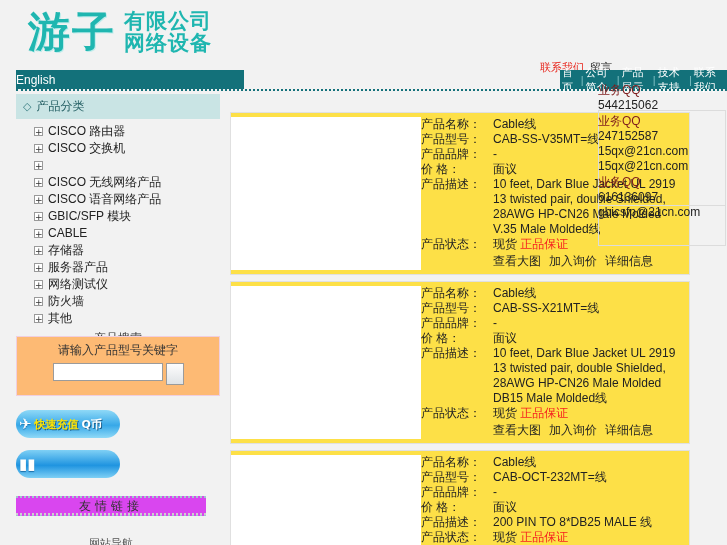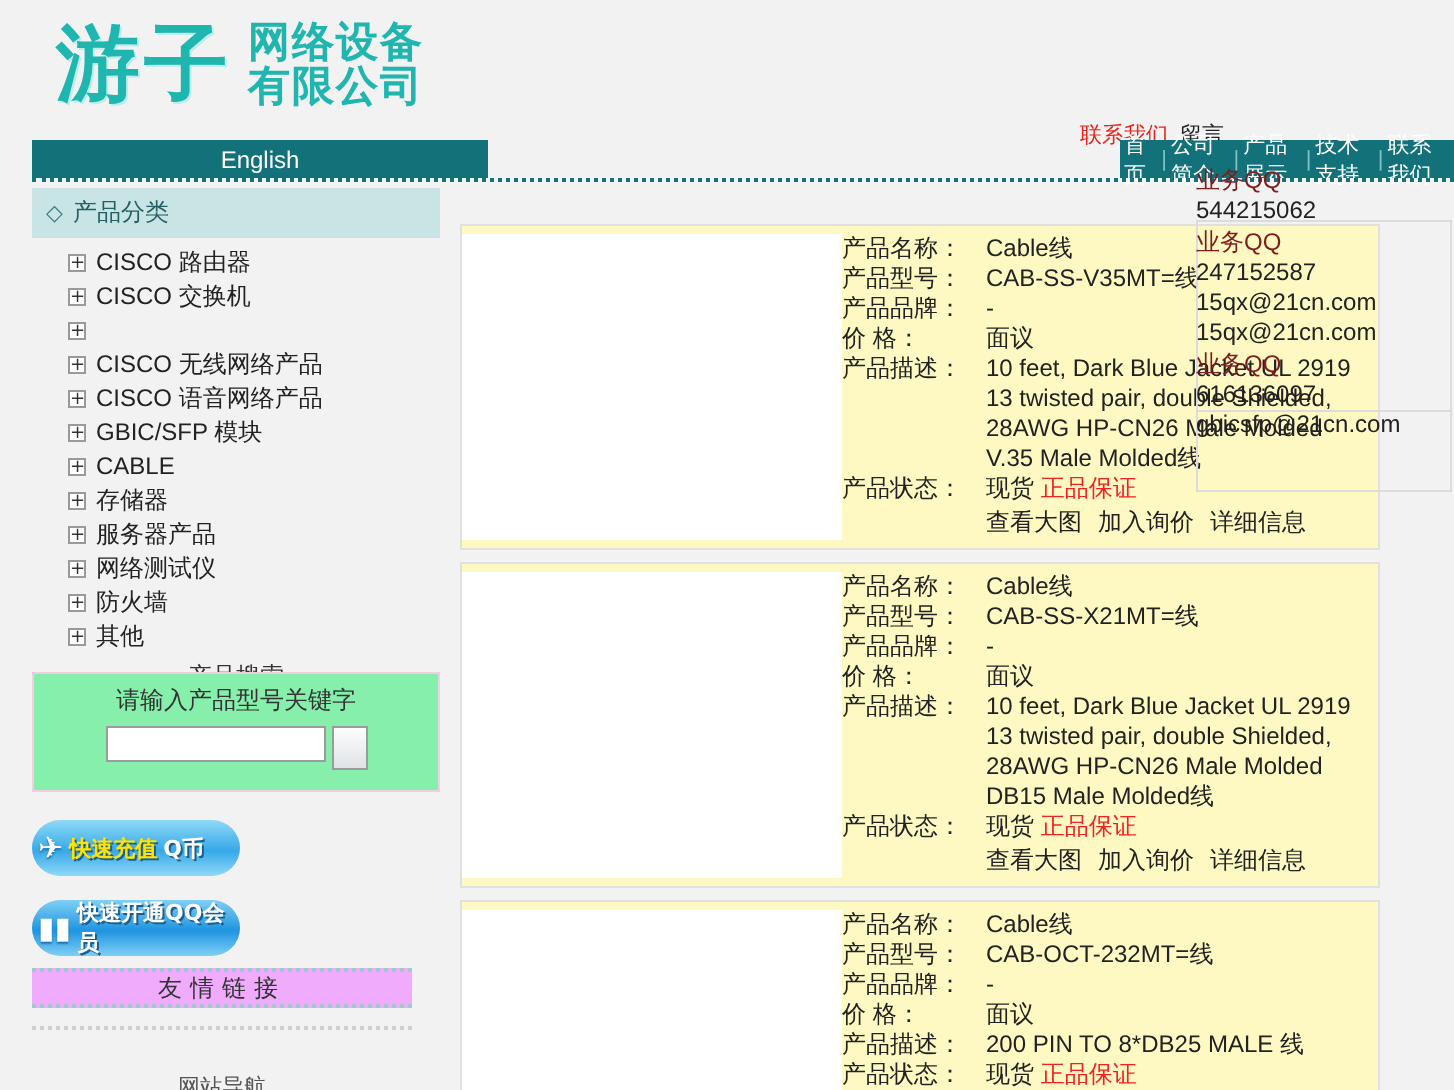--- a/index.html
+++ b/index.html
@@ -26,21 +26,21 @@
   .logo-sub { display:flex; flex-direction:column; line-height:1.05; }
   .logo-sub span {
     font-family:"DejaVu Sans", sans-serif;
     font-size:21px; font-weight:bold; color:#1fb6b0; letter-spacing:1px;
   }
 
   
   .nav-left {
     position:absolute; left:16px; top:70px; width:228px; height:19px;
     background:#13717a; color:#ffffff;
-    display:flex; align-items:center; justify-content:center;
+    display:flex; align-items:center; justify-content:flex-start;
     font-size:12px;
   }
   .nav-left .en { color:#ffffff; }
   .nav-right {
     position:absolute; left:560px; top:70px; width:167px; height:19px;
     background:#13717a; color:#ffffff;
     display:flex; align-items:center; justify-content:flex-end;
     gap:0px; font-size:11px; padding-right:2px;
   }
   .nav-right a { color:#ffffff; text-decoration:none; padding:0 2px; }
@@ -72,21 +72,21 @@
   .tree-item .plus {
     display:inline-block; width:9px; height:9px; line-height:8px;
     border:1px solid #9a9a9a; background:#fff; color:#333;
     font-size:9px; text-align:center; font-family:"DejaVu Sans", sans-serif;
   }
   .tree-item .lbl { white-space:nowrap; }
 
   
   .search-box {
     position:absolute; left:16px; top:336px; width:204px; height:60px;
-    border:1px solid #f0cfe0; background:#86efac;
+    border:1px solid #f0cfe0; background:#fdba74;
     display:flex; flex-direction:column; align-items:center;
     padding-top:3px;
   }
   .search-sub { font-size:12px; color:#333; margin-top:2px; }
   .search-row { display:flex; gap:3px; margin-top:4px; align-items:stretch; }
   .search-input {
     width:110px; height:18px; border:1px solid #9b9b9b; background:#fff;
     font-size:11px; padding:1px 3px; font-family:"Liberation Sans", sans-serif;
   }
   .search-btn {
@@ -105,38 +105,38 @@
     cursor:pointer;
   }
   .banner-1 { top:410px; background:linear-gradient(to bottom,#8fd9f7,#37a8e8 55%,#8fd9f7); }
   .banner-2 { top:450px; background:linear-gradient(to bottom,#7fd0f5,#1f94e0 55%,#7fd0f5); }
   .banner .icon { font-size:15px; color:#fff; text-shadow:0 1px 1px #1b6fa8; }
   .banner .txt1 { color:#ffe400; text-shadow:1px 1px 0 #1b5e8c; letter-spacing:0px; }
   .banner .txt2 { color:#ffffff; text-shadow:1px 1px 0 #1b5e8c; }
 
   
   .sec-head {
-    position:absolute; left:16px; top:484px; width:190px; height:20px;
+    position:absolute; left:16px; top:496px; width:190px; height:20px;
     border-top:2px dotted #9fc9cc; border-bottom:2px dotted #9fc9cc;
-    background:#f0abfc; display:flex; align-items:center; justify-content:center;
+    background:#d946ef; display:flex; align-items:center; justify-content:center;
     font-size:12px; color:#333; letter-spacing:4px;
   }
   .sec-divider {
     position:absolute; left:16px; top:513px; width:190px; height:2px;
     border-top:2px dotted #cfcfcf;
   }
   .sec-sub {
     position:absolute; left:16px; top:536px; width:190px;
     text-align:center; font-size:11px; color:#555;
   }
 
   
   .products { position:absolute; left:230px; top:112px; width:460px; }
   .product {
-    background:#fef9c3; border:1px solid #e0e0e0;
+    background:#fde047; border:1px solid #e0e0e0;
     margin-bottom:6px; display:flex; padding:4px 0 4px 0;
   }
   .prod-img {
     width:190px; min-height:100px; background:#ffffff;
     border-right:0px solid #eee; flex:0 0 190px;
   }
   .prod-info { flex:1; padding-right:6px; }
   .prow { display:flex; font-size:12px; line-height:15px; color:#222; }
   .prow .k { width:72px; flex:0 0 72px; color:#222; white-space:nowrap; }
   .prow .v { flex:1; color:#222; }
@@ -169,22 +169,22 @@
 </style>
 </head>
 <body>
 
 <div id="page">
 
   <div class="header-band">
     <div class="logo-wrap">
       <div class="logo-main">游子</div>
       <div class="logo-sub">
+        <span>有限公司</span>
         <span>网络设备</span>
-        <span>有限公司</span>
       </div>
     </div>
   </div>
 
   <div class="top-links">
     <span class="red">联系我们</span>
     <span class="blk">留言</span>
   </div>
 
   <div class="nav-left">
@@ -270,21 +270,20 @@
     </div>
   </div>
 
   <div class="banner banner-1">
     <span class="icon">✈</span>
     <span class="txt1">快速充值</span>
     <span class="txt2">Q币</span>
   </div>
   <div class="banner banner-2">
     <span class="icon">▮▮</span>
-    <span class="txt2">快速开通QQ会员</span>
   </div>
 
   <div class="sec-head">友情链接</div>
   <div class="sec-divider"></div>
   <div class="sec-sub">网站导航</div>
 
   <div class="products">
 
     <div class="product">
       <div class="prod-img"></div>

